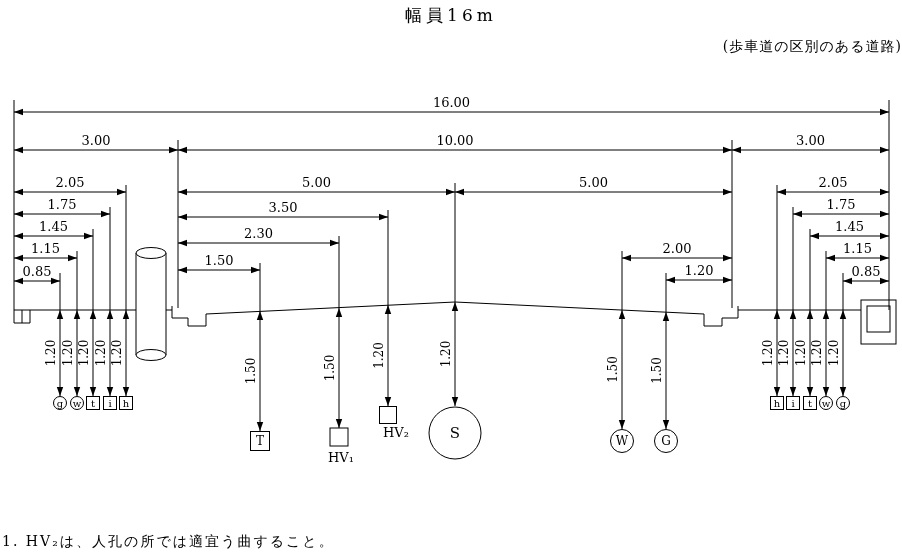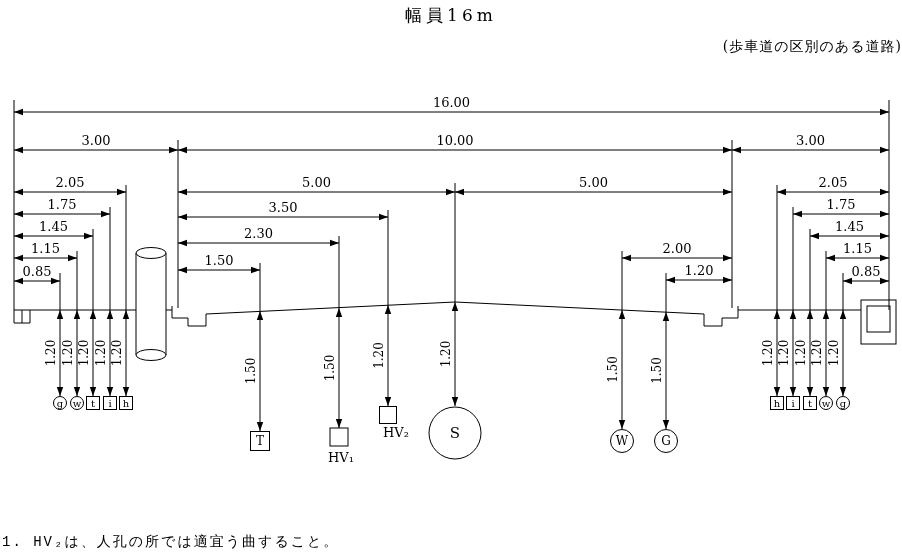--- a/index.html
+++ b/index.html
@@ -4,21 +4,21 @@
 <style>
   html,body{margin:0;padding:0;background:#ffffff;}
   body{
     width:902px;height:552px;position:relative;overflow:hidden;
     font-family:"DejaVu Serif","Liberation Serif",serif;color:#000;
   }
   .title{position:absolute;top:4px;left:0;width:100%;text-align:center;
          font-size:17px;letter-spacing:4px;}
   .subtitle{position:absolute;top:38px;left:0;width:100%;text-align:right;
             font-size:14px;letter-spacing:1px;}
-  .note{position:absolute;top:533px;left:2px;font-size:14px;letter-spacing:2px;font-family:Liberation Mono, monospace;}
+  .note{position:absolute;top:533px;left:2px;font-size:14px;letter-spacing:2px;}
   svg{position:absolute;top:0;left:0;}
   svg text{font-family:"DejaVu Serif","Liberation Serif",serif;fill:#000;}
 </style>
 </head>
 <body>
 
 <div class="title">幅員16m</div>
 <div class="subtitle">(歩車道の区別のある道路)</div>
 
 <svg id="diagram-svg" width="902" height="552" viewBox="0 0 902 552">

